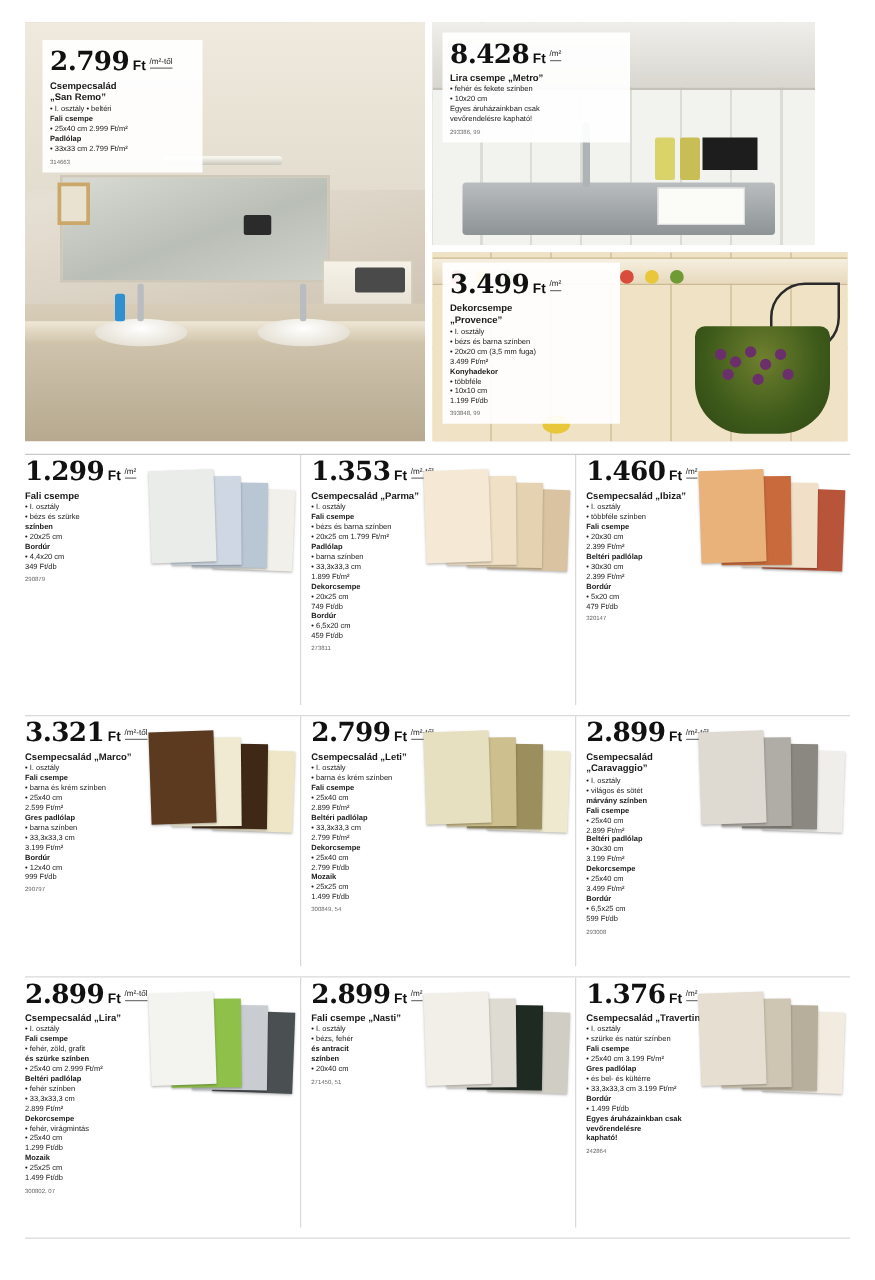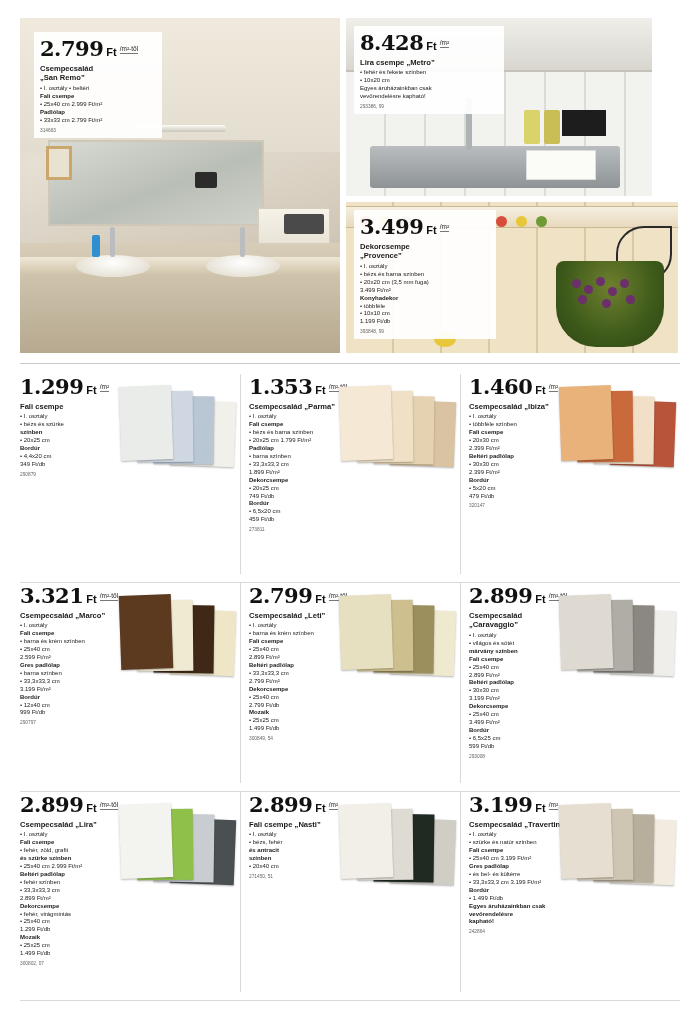--- a/index.html
+++ b/index.html
@@ -155,21 +155,21 @@
     border-radius: 50%; background: #e8c73a;
   }
   .photo-provence .iron {
     position: absolute; right: 6px; top: 24px; width: 56px; height: 56px;
     border: 2px solid #2a2a2a; border-radius: 50% 0 50% 0;
   }
 
   .caption-box { position: absolute; z-index: 5; background: rgba(255,255,255,0.93); padding: 4px 6px 5px 6px; }
 
   
-  .grid { margin-top: 10px; }
+  .grid { }
   .grid-row { display: flex; }
   .cell { width: 220px; position: relative; padding-right: 6px; }
   .txt { width: 98px; }
   .divider-h { border-top: 1px solid #d9d9d9; margin: 8px 0 0 0; }
   .divider-v { border-left: 1px solid #d9d9d9; }
 
   .samples { position: absolute; right: 0; top: 4px; width: 120px; height: 120px; }
   .samp { position: absolute; box-shadow: 0 1px 2px rgba(0,0,0,0.28); }
 
   .page-num {
@@ -531,21 +531,21 @@
           <div class="code">271450, 51</div>
           <div class="samples">
             <div class="samp" style="width: 52px; height: 74px; left: 0px; top: 8px; background: rgb(241, 239, 232); transform: rotate(-2deg); z-index: 10;"></div>
             <div class="samp" style="width: 56px; height: 71px; left: 17px; top: 13px; background: rgb(222, 219, 210); transform: rotate(-0.6deg); z-index: 9;"></div>
             <div class="samp" style="width: 60px; height: 68px; left: 34px; top: 18px; background: rgb(31, 42, 35); transform: rotate(0.8deg); z-index: 8;"></div>
             <div class="samp" style="width: 64px; height: 65px; left: 51px; top: 23px; background: rgb(207, 205, 196); transform: rotate(2.2deg); z-index: 7;"></div>
           </div>
         </div>
         <div class="cell divider-v" style="padding-left: 8px; min-height: 200px;">
           <div class="price-tag">
-            <span class="price-num">3.199</span>
+            <span class="price-num">1.376</span>
             <span class="price-cur">Ft</span>
             <span class="price-unit">/m²</span>
           </div>
           <div class="fam-title" style="white-space: pre-line;">Csempecsalád „Travertino”</div>
           <div class="spec txt">
             <div>• I. osztály</div>
             <div>• szürke és natúr színben</div>
             <div style="font-weight: bold;">Fali csempe</div>
             <div>• 25x40 cm 3.199 Ft/m²</div>
             <div style="font-weight: bold;">Gres padlólap</div>

